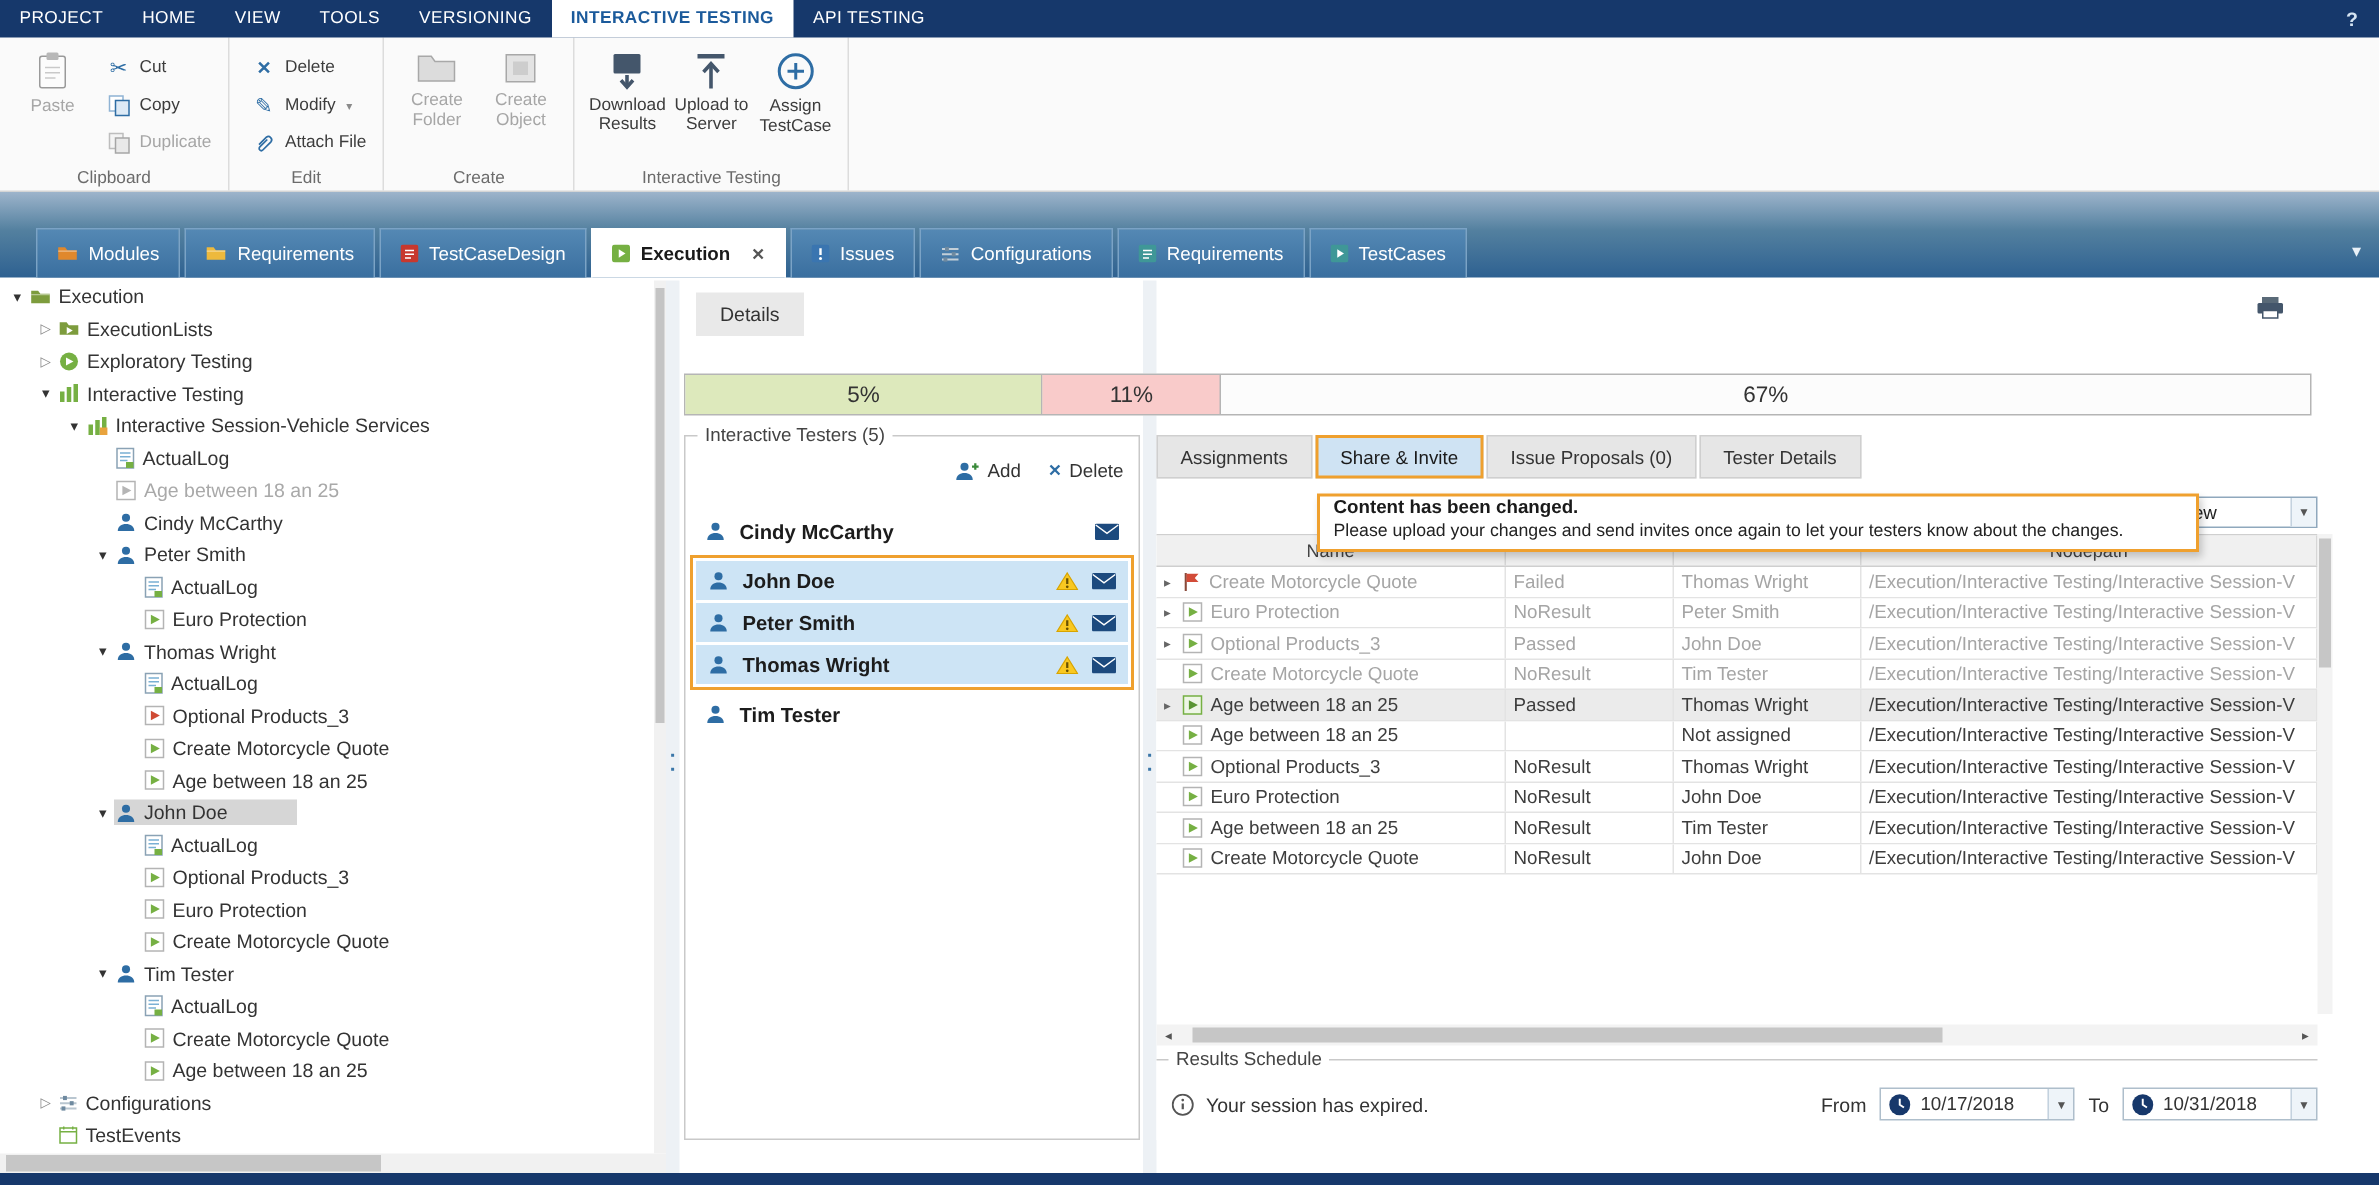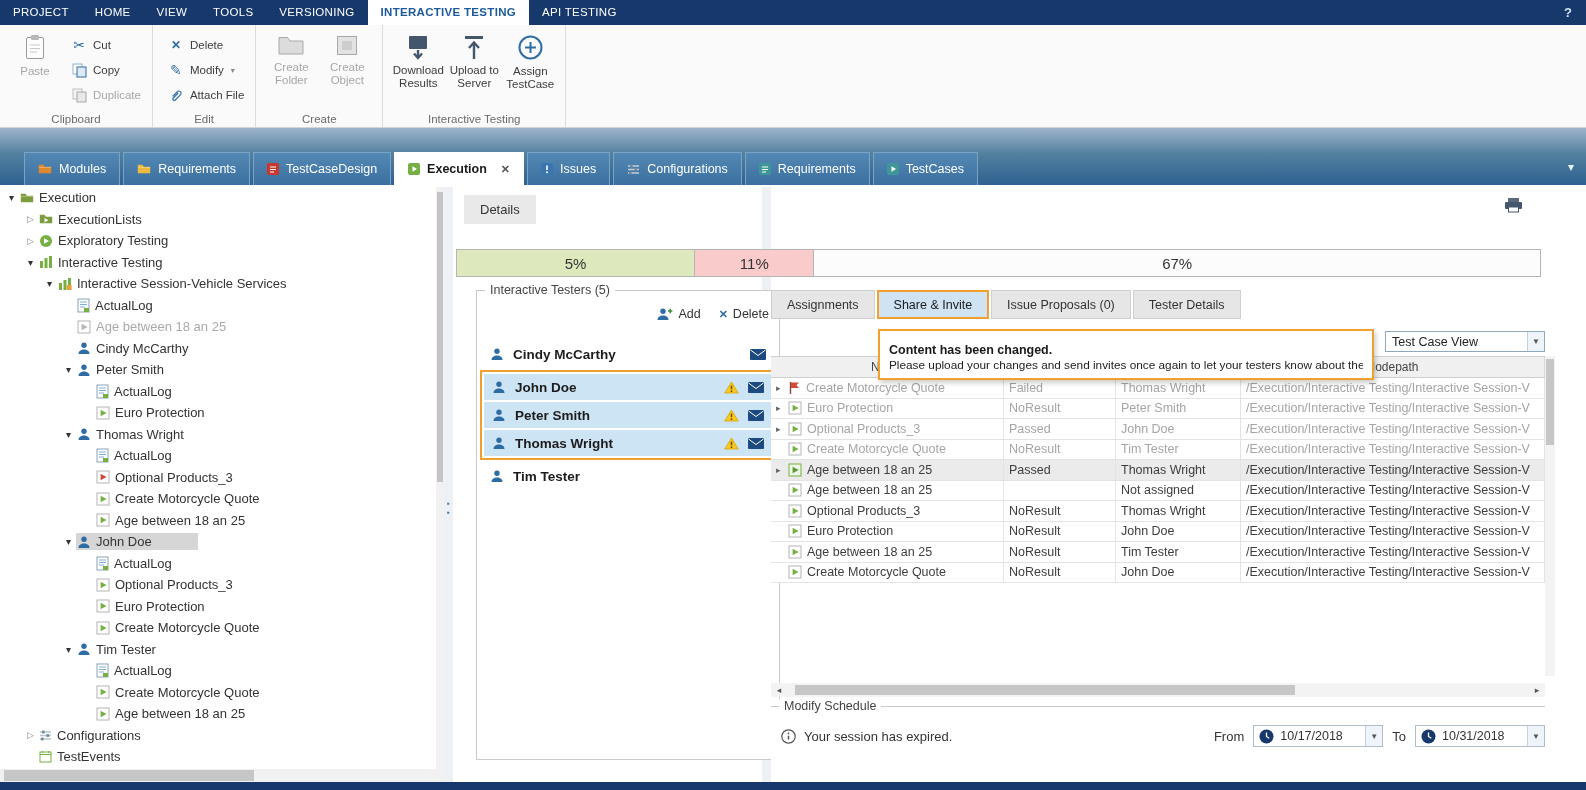--- a/index.html
+++ b/index.html
@@ -58,21 +58,21 @@
 .splitter .dots{position:absolute;top:312px;left:0;right:0;text-align:center;color:#3a76a8;font-size:8px;line-height:9px}
 
 
 .details-tab{position:absolute;left:464px;top:195px;height:29px;padding:0 16px;background:#e9e9e9;display:flex;align-items:center;font-size:13px;color:#333;z-index:2}
 .printer{position:absolute;left:1504px;top:197px;z-index:2}
 .progress{position:absolute;left:456px;top:249px;width:1085px;height:28px;border:1px solid #b5b5b5;display:flex;z-index:2;background:#fff}
 .pseg{display:flex;align-items:center;justify-content:center;font-size:15px;color:#333;border-right:1px solid #b5b5b5;overflow:hidden}
 .pseg:last-child{border-right:none}
 
 
-.testers{position:absolute;left:476px;top:290px;width:304px;height:470px;border:1px solid #c9c9c9;background:#fff;z-index:2}
+.testers{position:absolute;left:456px;top:290px;width:304px;height:470px;border:1px solid #c9c9c9;background:#fff;z-index:2}
 .panel-legend{position:absolute;top:-8px;left:8px;background:#fff;padding:0 5px;font-size:12.5px;color:#444;white-space:nowrap}
 .t-toolbar{position:absolute;top:16px;right:10px;display:flex;gap:18px;align-items:center;font-size:12.5px;color:#333}
 .tbtn{display:flex;align-items:center;gap:5px;cursor:default}
 .t-list{position:absolute;top:48px;left:3px;right:3px}
 .trow{display:flex;align-items:center;height:26px;margin:2px 2px;padding:0 8px;gap:9px}
 .tname{font-size:13.5px;font-weight:bold;color:#1c1c1c;white-space:nowrap}
 .ticons{margin-left:auto;display:flex;gap:9px;align-items:center}
 .trow.tsel{background:var(--selection_blue,#cde4f5)}
 .tgroup{border:2px solid var(--accent_orange,#efa02e);margin:3px 0}
 
@@ -101,21 +101,21 @@
 .grid-hscroll .thumb{height:10px;background:#c6c6c6;width:500px;margin-left:8px}
 .grid-hscroll .harrow.right{margin-left:auto}
 .session{position:absolute;left:0;right:10px;top:416px;height:54px;border-top:1px solid #c9c9c9;background:#fff}
 .sess-row{display:flex;align-items:center;margin-top:18px;font-size:13px;color:#333}
 .sess-status{display:flex;gap:8px;align-items:center;margin-left:10px}
 .sess-dates{margin-left:auto;display:flex;align-items:center;gap:9px;font-size:13px}
 .datebox{width:130px;height:22px;border:1px solid #aebecb;display:flex;align-items:center;gap:6px;padding-left:5px;font-size:12.5px;background:#fff}
 .datebox .dda{margin-left:auto;width:17px;align-self:stretch;border-left:1px solid #c4d2de;background:#eef4f9;display:flex;align-items:center;justify-content:center;font-size:8px;color:#555}
 
 
-.tooltip{position:absolute;left:878px;top:329px;width:496px;border:2px solid var(--accent_orange,#efa02e);background:#fff;padding:12px 9px 6px;z-index:40;box-shadow:2px 3px 5px rgba(0,0,0,.2)}
+.tooltip{position:absolute;left:878px;top:329px;width:588px;border:2px solid var(--accent_orange,#efa02e);background:#fff;padding:0 9px 6px;z-index:40;box-shadow:2px 3px 5px rgba(0,0,0,.2)}
 .tt-title{font-size:12.5px;font-weight:bold;color:#1a1a1a;white-space:nowrap}
 .tt-body{font-size:11.8px;color:#222;margin-top:1px;white-space:nowrap;overflow:hidden}
 
 
 .statusbar{position:absolute;left:0;right:0;bottom:0;height:8px;background:var(--navy,#16386b);z-index:5}
 </style>
 </head>
 <body>
 
 <div id="app">
@@ -1009,21 +1009,21 @@
     </div>
     <div class="grid-vscroll">
         <div class="thumb"></div>
       </div>
     <div class="grid-hscroll">
       <span class="harrow">◂</span>
       <div class="thumb"></div>
       <span class="harrow right">▸</span>
     </div>
     <div class="session">
-      <div class="panel-legend">Modify Schedule</div>
+      <div class="panel-legend">Results Schedule</div>
       <div class="sess-row">
         <div class="sess-status">
           <span class="ic">
               <svg width="15" height="15" viewBox="0 0 15 15">
                 <circle cx="7.5" cy="7.5" r="6.7" fill="none" stroke="#555" stroke-width="1.2"></circle>
                 <path d="M7.5 6.7v3.8" stroke="#555" stroke-width="1.5"></path>
                 <circle cx="7.5" cy="4.4" r=".9" fill="#555"></circle>
               </svg>
             </span>
           <span>Your session has expired.</span>

